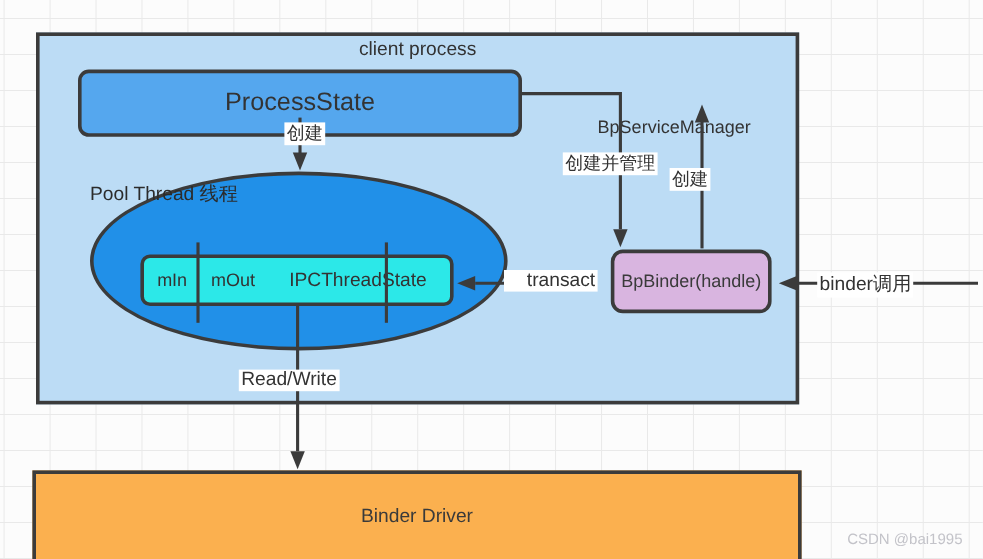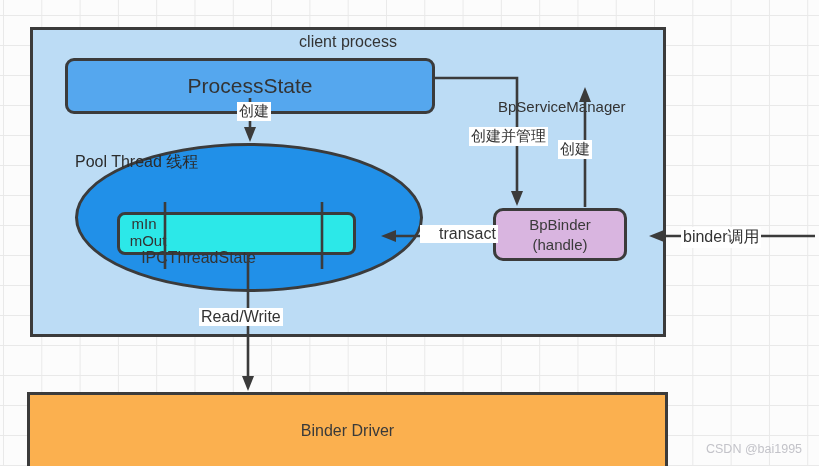--- a/index.html
+++ b/index.html
@@ -35,32 +35,32 @@
   }
   #pool-thread{
     left:75px;top:143px;width:348px;height:149px;border-radius:50%;
     background:#2190e8;z-index:2;
   }
   #pool-thread-label{
     position:absolute;left:75px;top:152px;width:348px;
     text-align:left;font-size:16px;color:#2b2b2b;z-index:2;
   }
   #ipc-box{
-    left:117px;top:212px;width:239px;height:43px;border-radius:8px;
+    left:117px;top:212px;width:261px;height:43px;border-radius:8px;
     background:#2ce8e8;z-index:2;
-    display:flex;align-items:stretch;font-size:15px;flex-direction:column;
+    display:flex;align-items:stretch;font-size:15px;
   }
   #ipc-box .cell{display:flex;align-items:center;justify-content:center;}
   #cell-min{width:48px;}
   #cell-core{width:157px;font-size:16px;}
   #cell-mout{width:56px;}
   #bpbinder{
-    left:493px;top:208px;width:134px;height:53px;border-radius:10px;
+    left:509px;top:208px;width:134px;height:53px;border-radius:10px;
     background:#d9b5e0;z-index:2;
-    display:flex;flex-direction:column;align-items:center;justify-content:center;
+    display:flex;flex-direction:row;align-items:center;justify-content:center;
     font-size:15px;line-height:1.3;color:#3a3a3a;
   }
   #binder-driver{
     left:27px;top:392px;width:641px;height:78px;
     background:#fbb04f;z-index:2;
     display:flex;align-items:center;justify-content:center;font-size:16px;color:#3a3a3a;
   }
   #connectors{position:absolute;left:0;top:0;z-index:3;pointer-events:none;}
   .edge-label{
     position:absolute;background:#ffffff;padding:0 2px;

